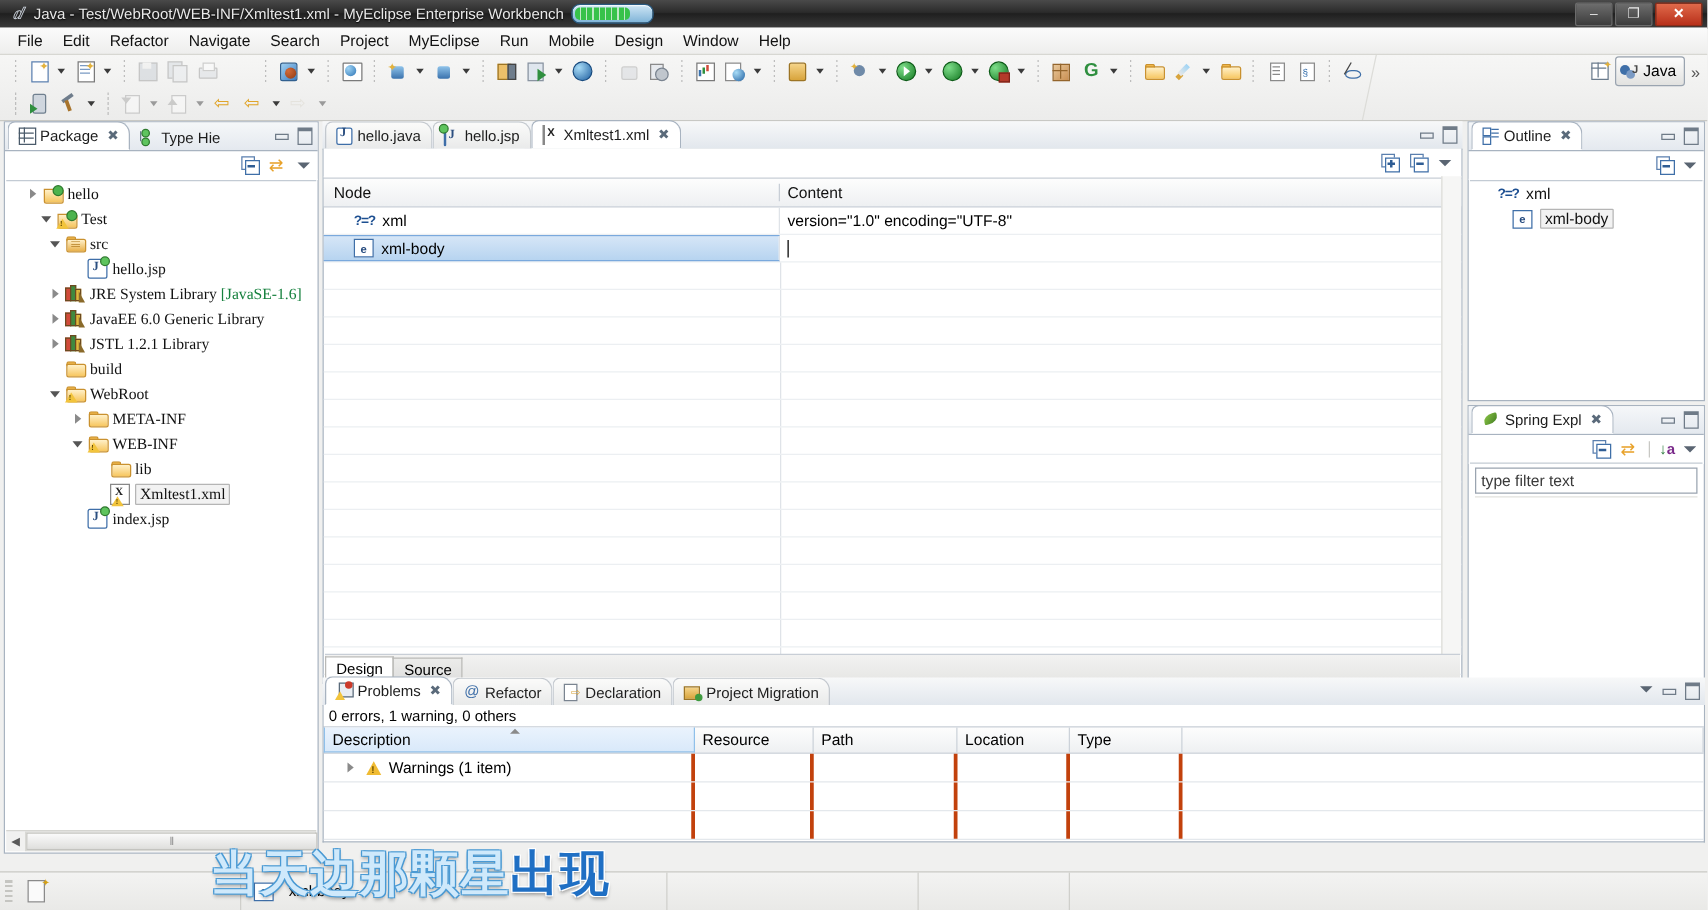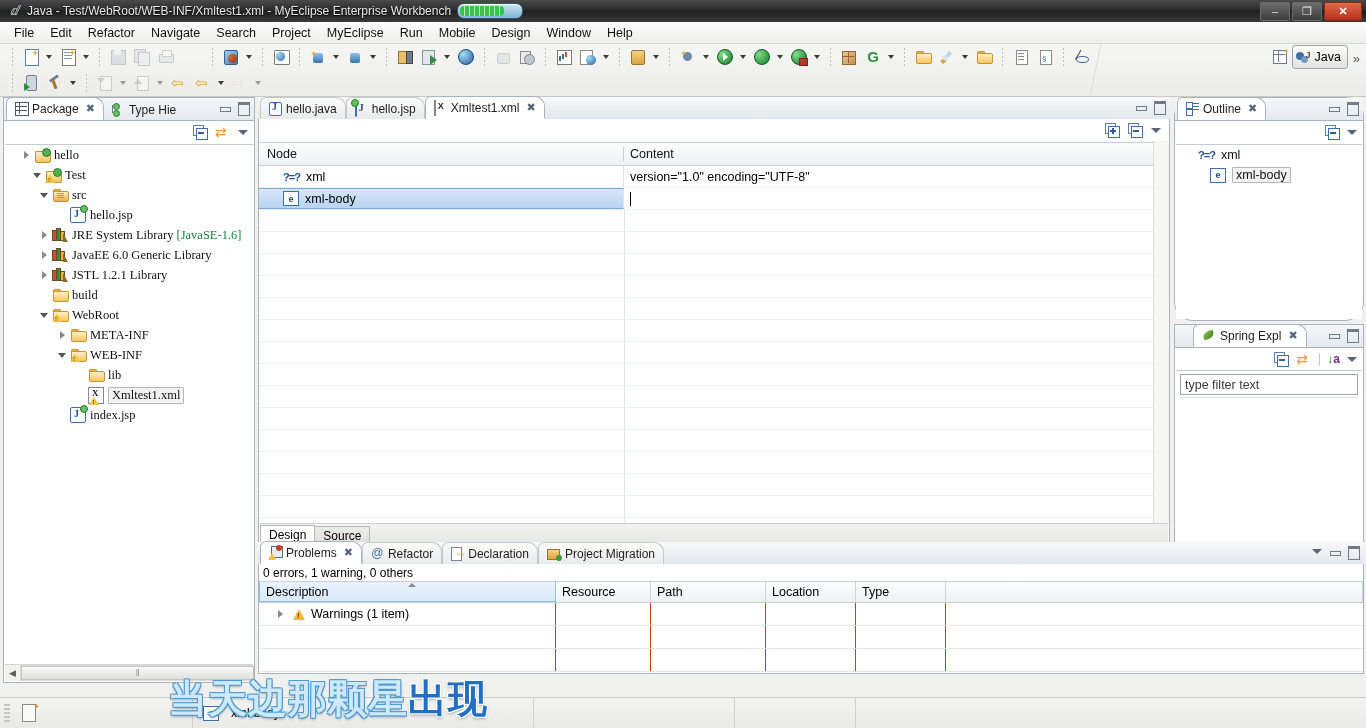--- a/index.html
+++ b/index.html
@@ -206,21 +206,21 @@
   .ds-tab.active{background:#fff;border-bottom:1px solid #fff;}
 
   
   .pb-summary{height:17px;font-size:12px;padding-left:4px;display:flex;align-items:center;background:#fff;}
   .pb-head{display:flex;height:20px;font-size:12.5px;
     background:linear-gradient(to bottom,#fdfdfd,#eef0f2);border-top:1px solid #c8ced6;border-bottom:1px solid #c8ced6;}
   .pb-head div{display:flex;align-items:center;padding-left:6px;box-sizing:border-box;border-right:1px solid #ccd2d9;position:relative;}
   .pb-head .sortcol{background:linear-gradient(to bottom,#eaf3fd,#d9e9fa);border:1px solid #8fc0ea;border-top:none;}
   .sortmark{position:absolute;left:50%;top:1px;width:0;height:0;border-left:4px solid transparent;border-right:4px solid transparent;border-bottom:4px solid #8a8a8a;}
   .pb-row{display:flex;height:22px;font-size:12.5px;border-bottom:1px solid #e4e8ec;}
-  .pb-row div{border-right:1px solid #c2410c;box-sizing:border-box;display:flex;align-items:center;padding-left:6px;}
+  .pb-row div{border-right:3px solid #c2410c;box-sizing:border-box;display:flex;align-items:center;padding-left:6px;}
   .warn-tri{width:0;height:0;border-left:6px solid transparent;border-right:6px solid transparent;
     border-bottom:11px solid #f0bb33;position:relative;}
   .warn-tri:after{content:"!";position:absolute;left:-2px;top:3px;font-size:8px;color:#6b4f00;font-weight:bold;line-height:8px;}
 
   
   .filterbox{
     height:19px;background:#fff;border:1px solid #9aa4b0;margin:3px 4px 0 4px;
     display:flex;align-items:center;padding:0 4px;font-size:12.5px;color:#3a3a3a;
   }
 
@@ -940,21 +940,21 @@
 
       <div class="vscroll" style="right:0;top:22px;bottom:22px;"></div>
 
       <div class="ds-tabs">
         <div class="ds-tab active">Design</div>
         <div class="ds-tab">Source</div>
       </div>
     </div>
   </div>
 
-  <div class="panel" style="left:1174px;top:97px;width:190px;height:224px;border-radius:19px;">
+  <div class="panel" style="left:1174px;top:97px;width:190px;height:224px;">
     <div class="tabstrip">
       <div class="vtab active" style="margin-left:2px;">
         <span class="ic" style="width:13px;height:13px;position:relative">
           <span style="position:absolute;left:0;top:0;width:5px;height:5px;border:1px solid #3f6fa8"></span>
           <span style="position:absolute;left:0;top:7px;width:5px;height:5px;border:1px solid #3f6fa8"></span>
           <span style="position:absolute;left:7px;top:1px;width:6px;height:1px;background:#3f6fa8;box-shadow:0 3px 0 #3f6fa8,0 6px 0 #3f6fa8"></span>
         </span>
         <span>Outline</span>
         <span class="x">✖</span>
       </div>
@@ -976,21 +976,21 @@
       </div>
       <div class="trow" style="padding-left:34px">
         <span class="e-ic">e</span>
         <span class="lbl sel-box">xml-body</span>
       </div>
     </div>
   </div>
 
   <div class="panel" style="left:1174px;top:324px;width:190px;height:222px;">
     <div class="tabstrip">
-      <div class="vtab active" style="margin-left:18px;">
+      <div class="vtab active" style="margin-left:2px;">
         <span class="ic" style="width:14px;height:13px;position:relative">
           <span style="position:absolute;left:1px;top:2px;width:11px;height:8px;background:linear-gradient(135deg,#8fc94a,#3f7a1f);border-radius:70% 10% 70% 10%;transform:rotate(-15deg)"></span>
         </span>
         <span>Spring Expl</span>
         <span class="x">✖</span>
       </div>
       <div class="panel-ctl">
         <span class="ctl-min"></span>
         <span class="ctl-max"></span>
       </div>

